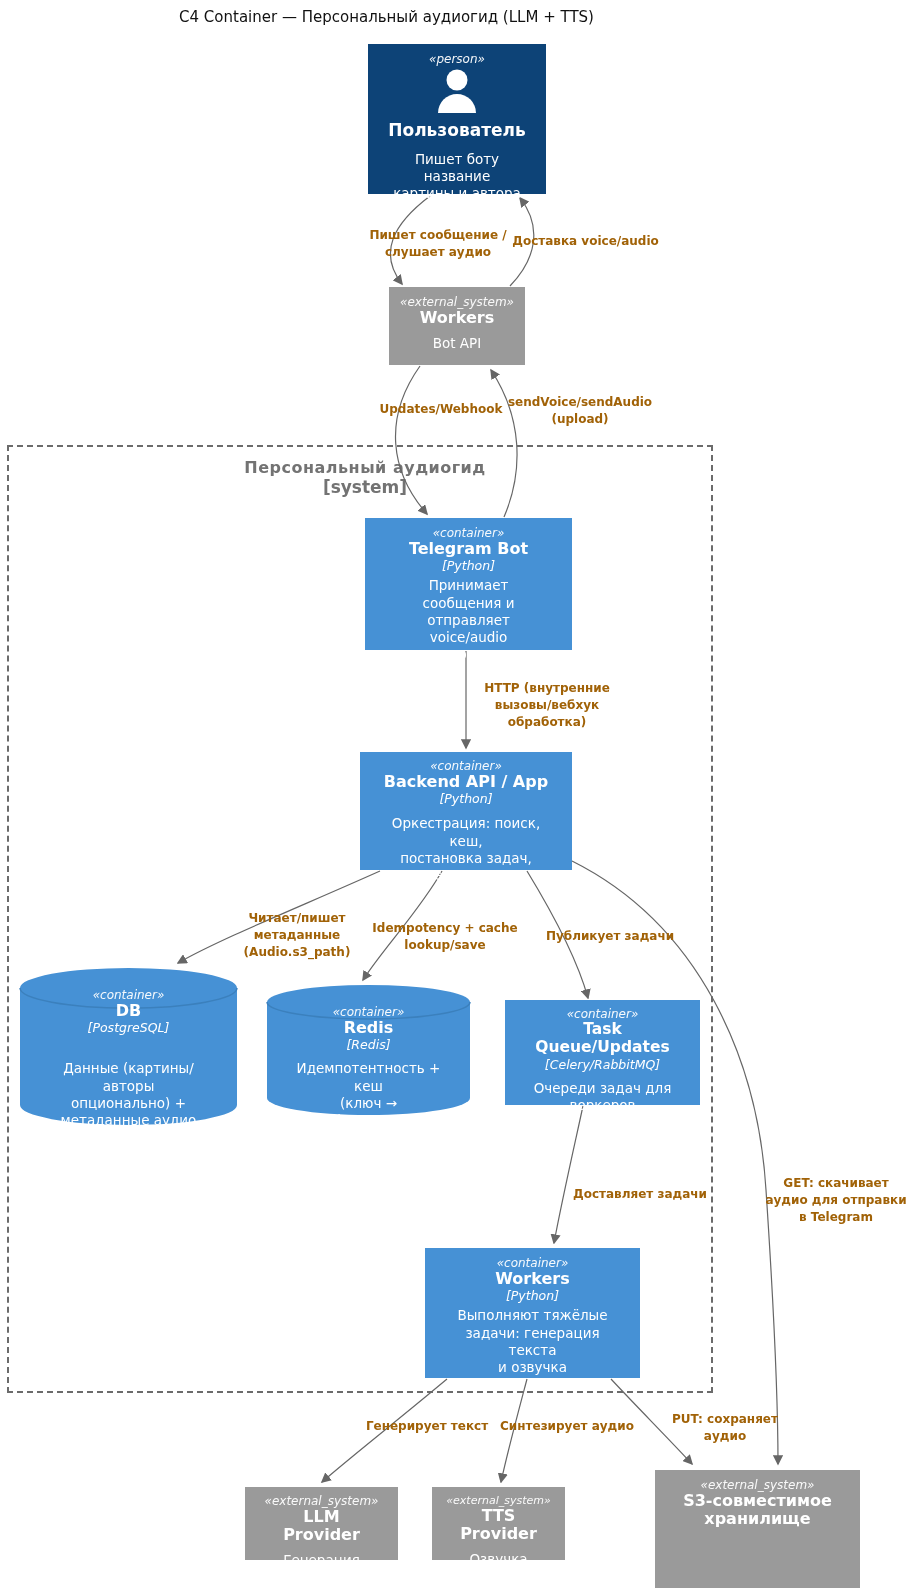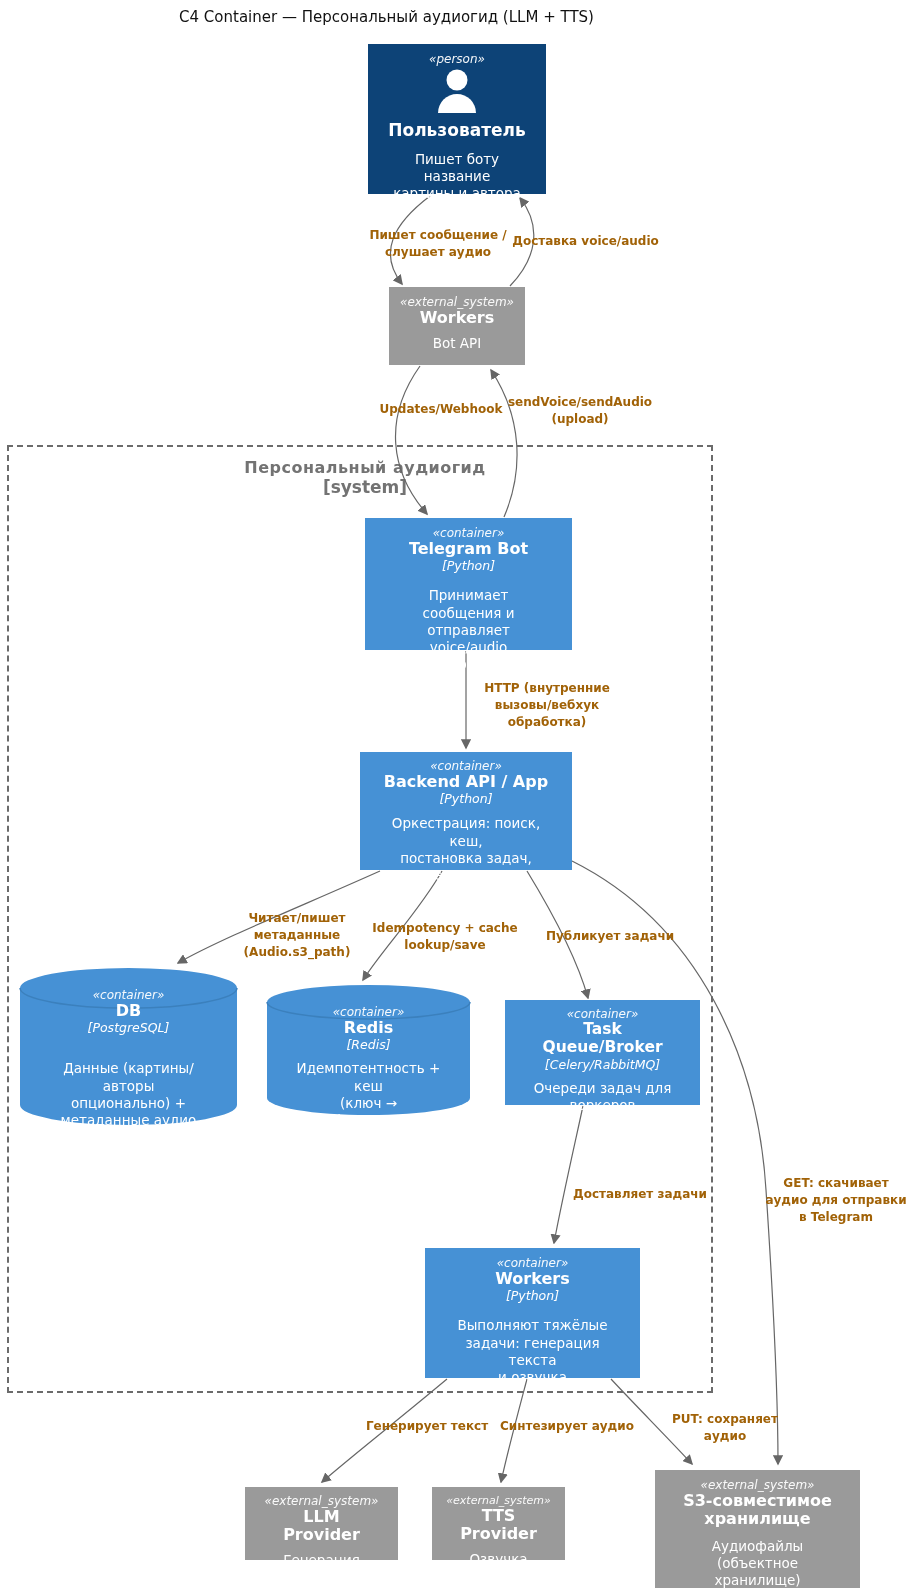--- a/index.html
+++ b/index.html
@@ -46,21 +46,21 @@
     text-align: center;
     display: flex;
     flex-direction: column;
     align-items: center;
     justify-content: flex-start;
     padding: 8px 22px;
   }
   .node .stereotype { font-style: italic; font-size: 12px; opacity: 0.95; }
   .node .name { font-size: 16px; font-weight: bold; line-height: 1.15; white-space: pre-line; }
   .node .tech { font-style: italic; font-size: 12.5px; }
-  .node .desc { font-size: 13.5px; line-height: 1.28; margin-top: 14px; white-space: pre-line; }
+  .node .desc { font-size: 13.5px; line-height: 1.28; margin-top: 4px; white-space: pre-line; }
   .person-box   { background: #0d4377; }
   .container-box{ background: #4691d5; }
   .external-box { background: #9a9a9a; }
   .cyl-text { background: transparent; }
   .person-icon { margin: 3px 0 4px 0; }
   .edge-label {
     position: absolute;
     font-size: 12px;
     font-weight: bold;
     color: #a16207;
@@ -166,21 +166,21 @@
     <div class="stereotype">«container»</div>
     <div class="name">Redis</div>
     <div class="tech">[Redis]</div>
     <div class="desc" style="margin-top:8px;">Идемпотентность + кеш
 (ключ →
 s3_path/метаданные)</div>
   </div>
 
   <div class="node container-box" style="left:505px; top:1000px; width:195px; height:105px; padding-top:7px;">
     <div class="stereotype">«container»</div>
-    <div class="name" style="font-size:15.5px;">Task Queue/Broker</div>
+    <div class="name" style="font-size:15.5px;">Task Queue/Updates</div>
     <div class="tech">[Celery/RabbitMQ]</div>
     <div class="desc" style="margin-top:8px;">Очереди задач для
 воркеров</div>
   </div>
 
   <div class="node container-box" style="left:425px; top:1248px; width:215px; height:130px;">
     <div class="stereotype">«container»</div>
     <div class="name">Workers</div>
     <div class="tech">[Python]</div>
     <div class="desc">Выполняют тяжёлые
@@ -197,22 +197,20 @@
   <div class="node external-box" style="left:432px; top:1487px; width:133px; height:73px; padding-top:7px;">
     <div class="stereotype" style="font-size:11px;">«external_system»</div>
     <div class="name">TTS Provider</div>
     <div class="desc" style="margin-top:7px;">Озвучка</div>
   </div>
 
   <div class="node external-box" style="left:655px; top:1470px; width:205px; height:118px;">
     <div class="stereotype">«external_system»</div>
     <div class="name">S3-совместимое
 хранилище</div>
-    <div class="desc" style="margin-top:9px;">Аудиофайлы (объектное
-хранилище)</div>
   </div>
 
   <div class="edge-label" style="left:358px; top:227px; width:160px;">Пишет сообщение /
 слушает аудио</div>
   <div class="edge-label" style="left:508px; top:233px; width:155px;">Доставка voice/audio</div>
   <div class="edge-label" style="left:371px; top:401px; width:140px;">Updates/Webhook</div>
   <div class="edge-label" style="left:505px; top:394px; width:150px;">sendVoice/sendAudio
 (upload)</div>
   <div class="edge-label" style="left:462px; top:680px; width:170px;">HTTP (внутренние
 вызовы/вебхук

